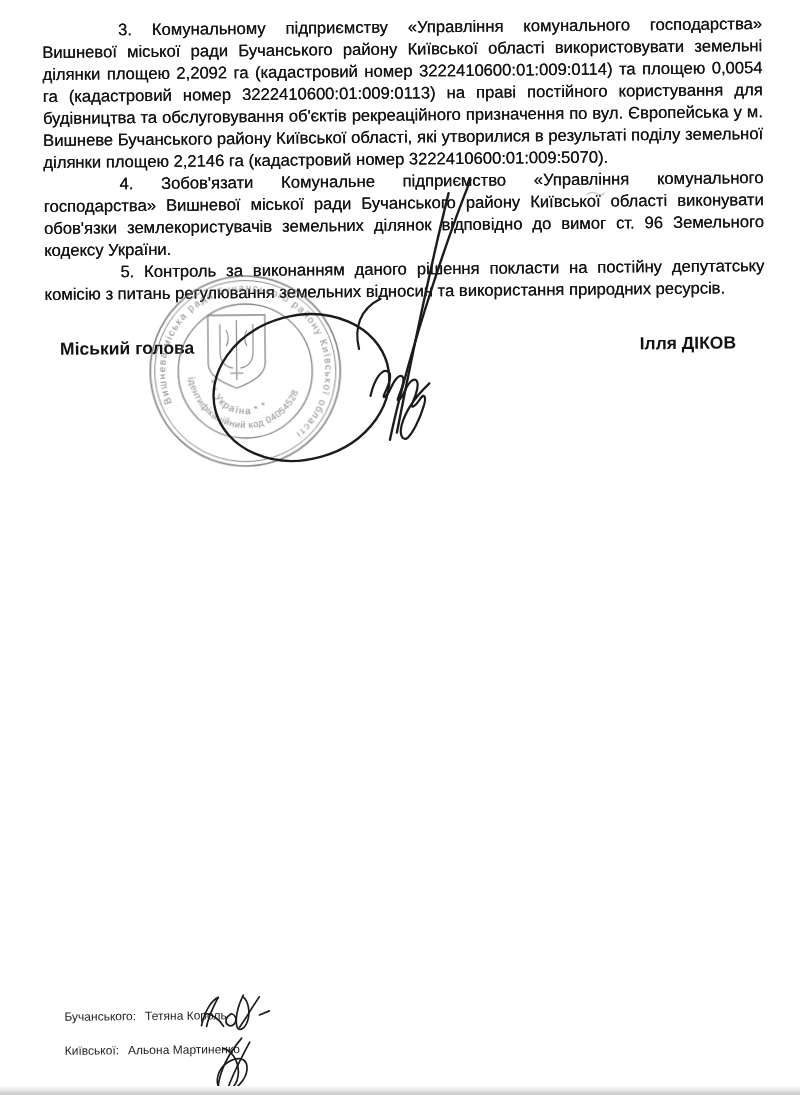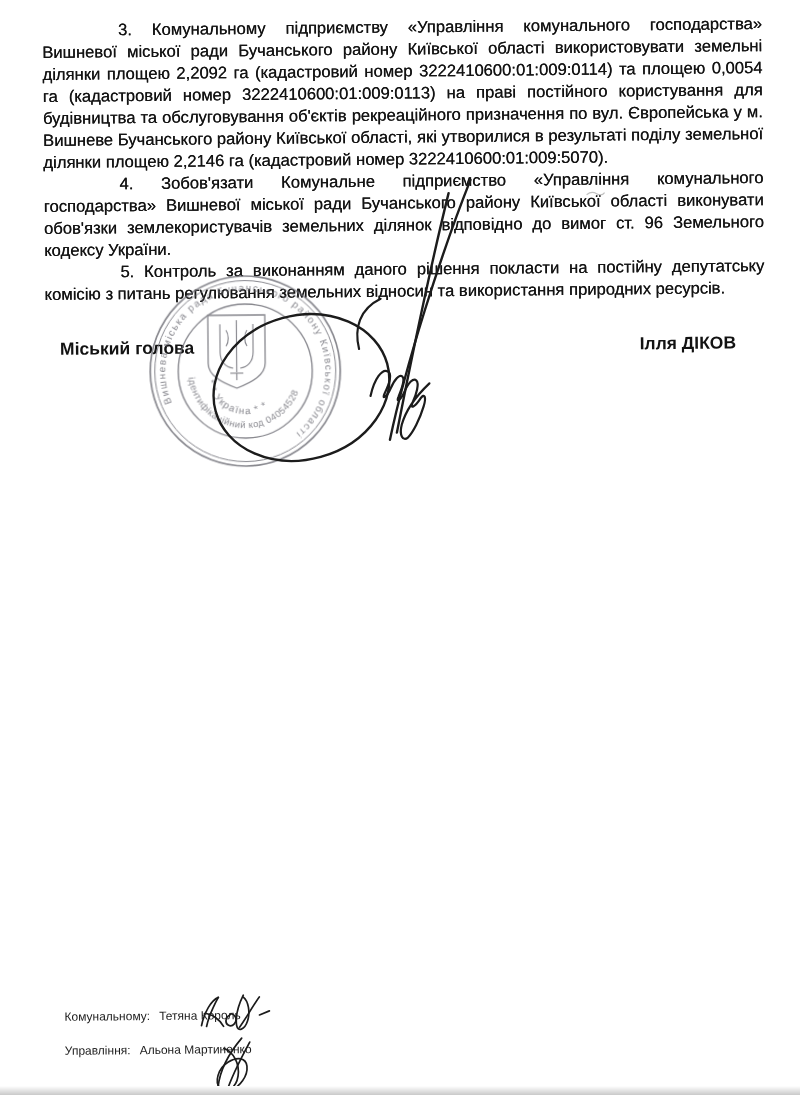--- a/index.html
+++ b/index.html
@@ -93,25 +93,25 @@
         <ellipse cx="98" cy="215" rx="89" ry="72" transform="rotate(-15 98 215)" stroke-width="2.4"></ellipse>
         <path d="M 186 268 C 202 195 238 85 269 9" stroke-width="2.4"></path>
         <path d="M 193 261 C 206 198 228 96 247 22" stroke-width="2.4"></path>
         <path d="M 156 177 C 151 156 157 137 178 127" stroke-width="2.2"></path>
         <path d="M 167 224 C 171 207 179 196 185 200 C 189 203 185 214 181 222 C 178 228 183 226 187 217 C 191 208 196 202 199 205 C 202 208 198 218 195 225 C 192 231 197 229 201 220 C 205 211 210 206 213 209 C 216 212 213 223 209 231 C 206 238 211 236 217 227 C 221 221 223 226 220 235 C 216 248 209 261 204 266 C 199 270 195 264 198 253 C 202 239 212 225 226 212" stroke-width="2.2"></path>
       </g>
     </svg>
 
     <div class="footer">
       <div class="footer-row">
-        <span>Комунальному:</span>
+        <span>Бучанського:</span>
         <span>Тетяна Король</span>
       </div>
       <div class="footer-row">
-        <span>Управління:</span>
+        <span>Київської:</span>
         <span>Альона Мартиненко</span>
       </div>
     </div>
 
     <svg class="small-sig" style="left:182px;top:995px" width="80" height="46" viewBox="0 0 80 46">
       <g stroke="#1c1c1c" fill="none" stroke-width="1.7" stroke-linecap="round">
         <path d="M 10 32 C 13 18 20 7 27 4"></path>
         <path d="M 13 20 C 20 20 28 26 32 33"></path>
         <path d="M 27 4 C 22 13 17 24 15 33"></path>
         <path d="M 38 22 C 34 24 33 30 37 32 C 41 34 46 29 44 24 C 42 20 39 20 38 22"></path>

